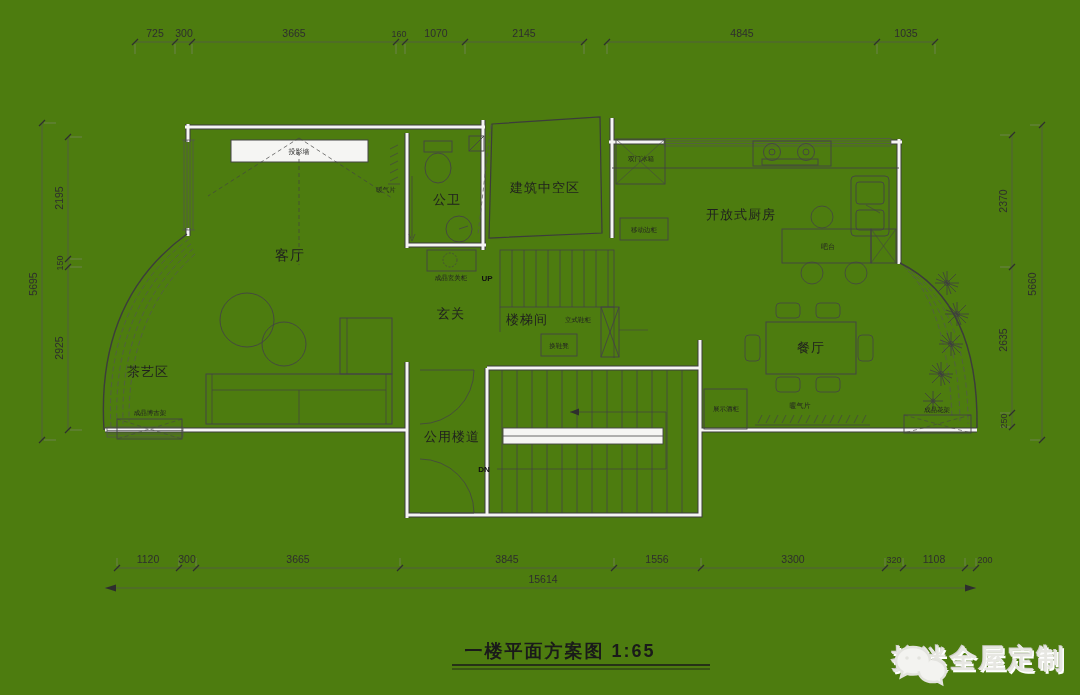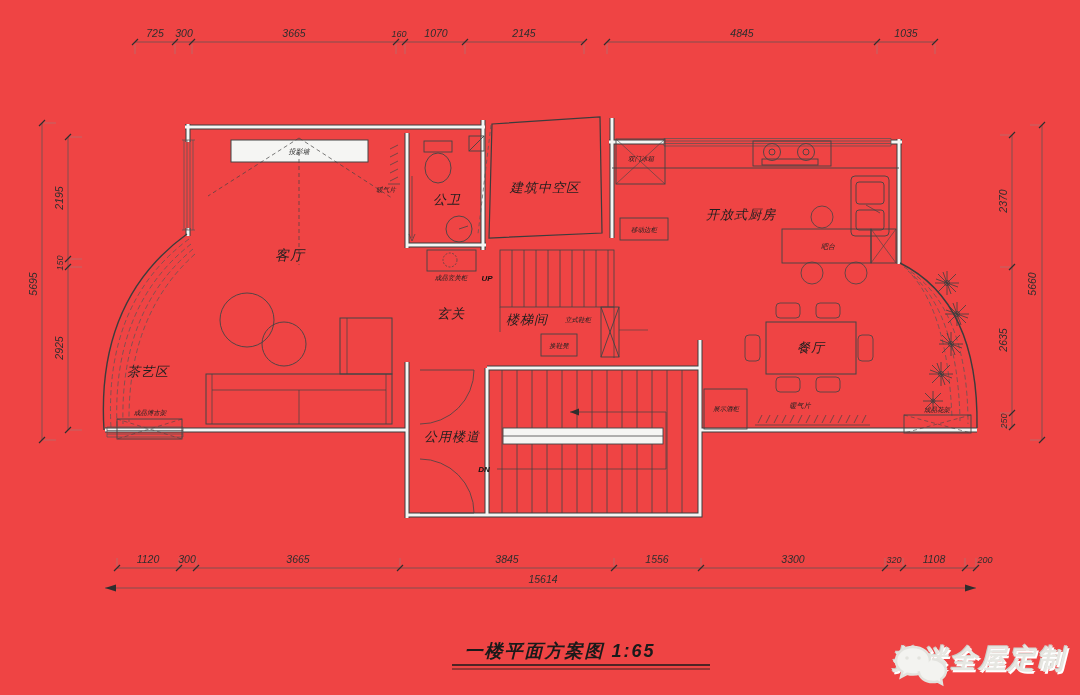--- a/index.html
+++ b/index.html
@@ -1,20 +1,19 @@
 <!DOCTYPE html>
 <html><head>
 <meta charset="utf-8">
 <style>
   html,body{margin:0;padding:0;background:#e9e9e7;}
   .canvas{
     position:relative;width:1080px;height:695px;margin:0 auto;
-    background:#ef4444;overflow:hidden;
+    background:#4d7c0f;overflow:hidden;
     font-family:"Liberation Sans", sans-serif;
-    font-style:italic;
   }
   svg{position:absolute;left:0;top:0;}
   svg text{font-family:"Liberation Sans", sans-serif;fill:#2e2e2e;}
   .dim{font-size:10.5px;fill:#2e2e2e;text-anchor:middle;}
   .dim-sm{font-size:9px;fill:#2e2e2e;text-anchor:middle;}
   .room{font-size:13px;fill:#1f1f1f;text-anchor:middle;letter-spacing:1px;}
   .room-lg{font-size:14px;}
   .sm{font-size:7px;fill:#222;text-anchor:middle;}
   .xs{font-size:6.5px;fill:#222;text-anchor:middle;}
   .updn{font-size:8px;font-weight:bold;fill:#111;text-anchor:middle;}

